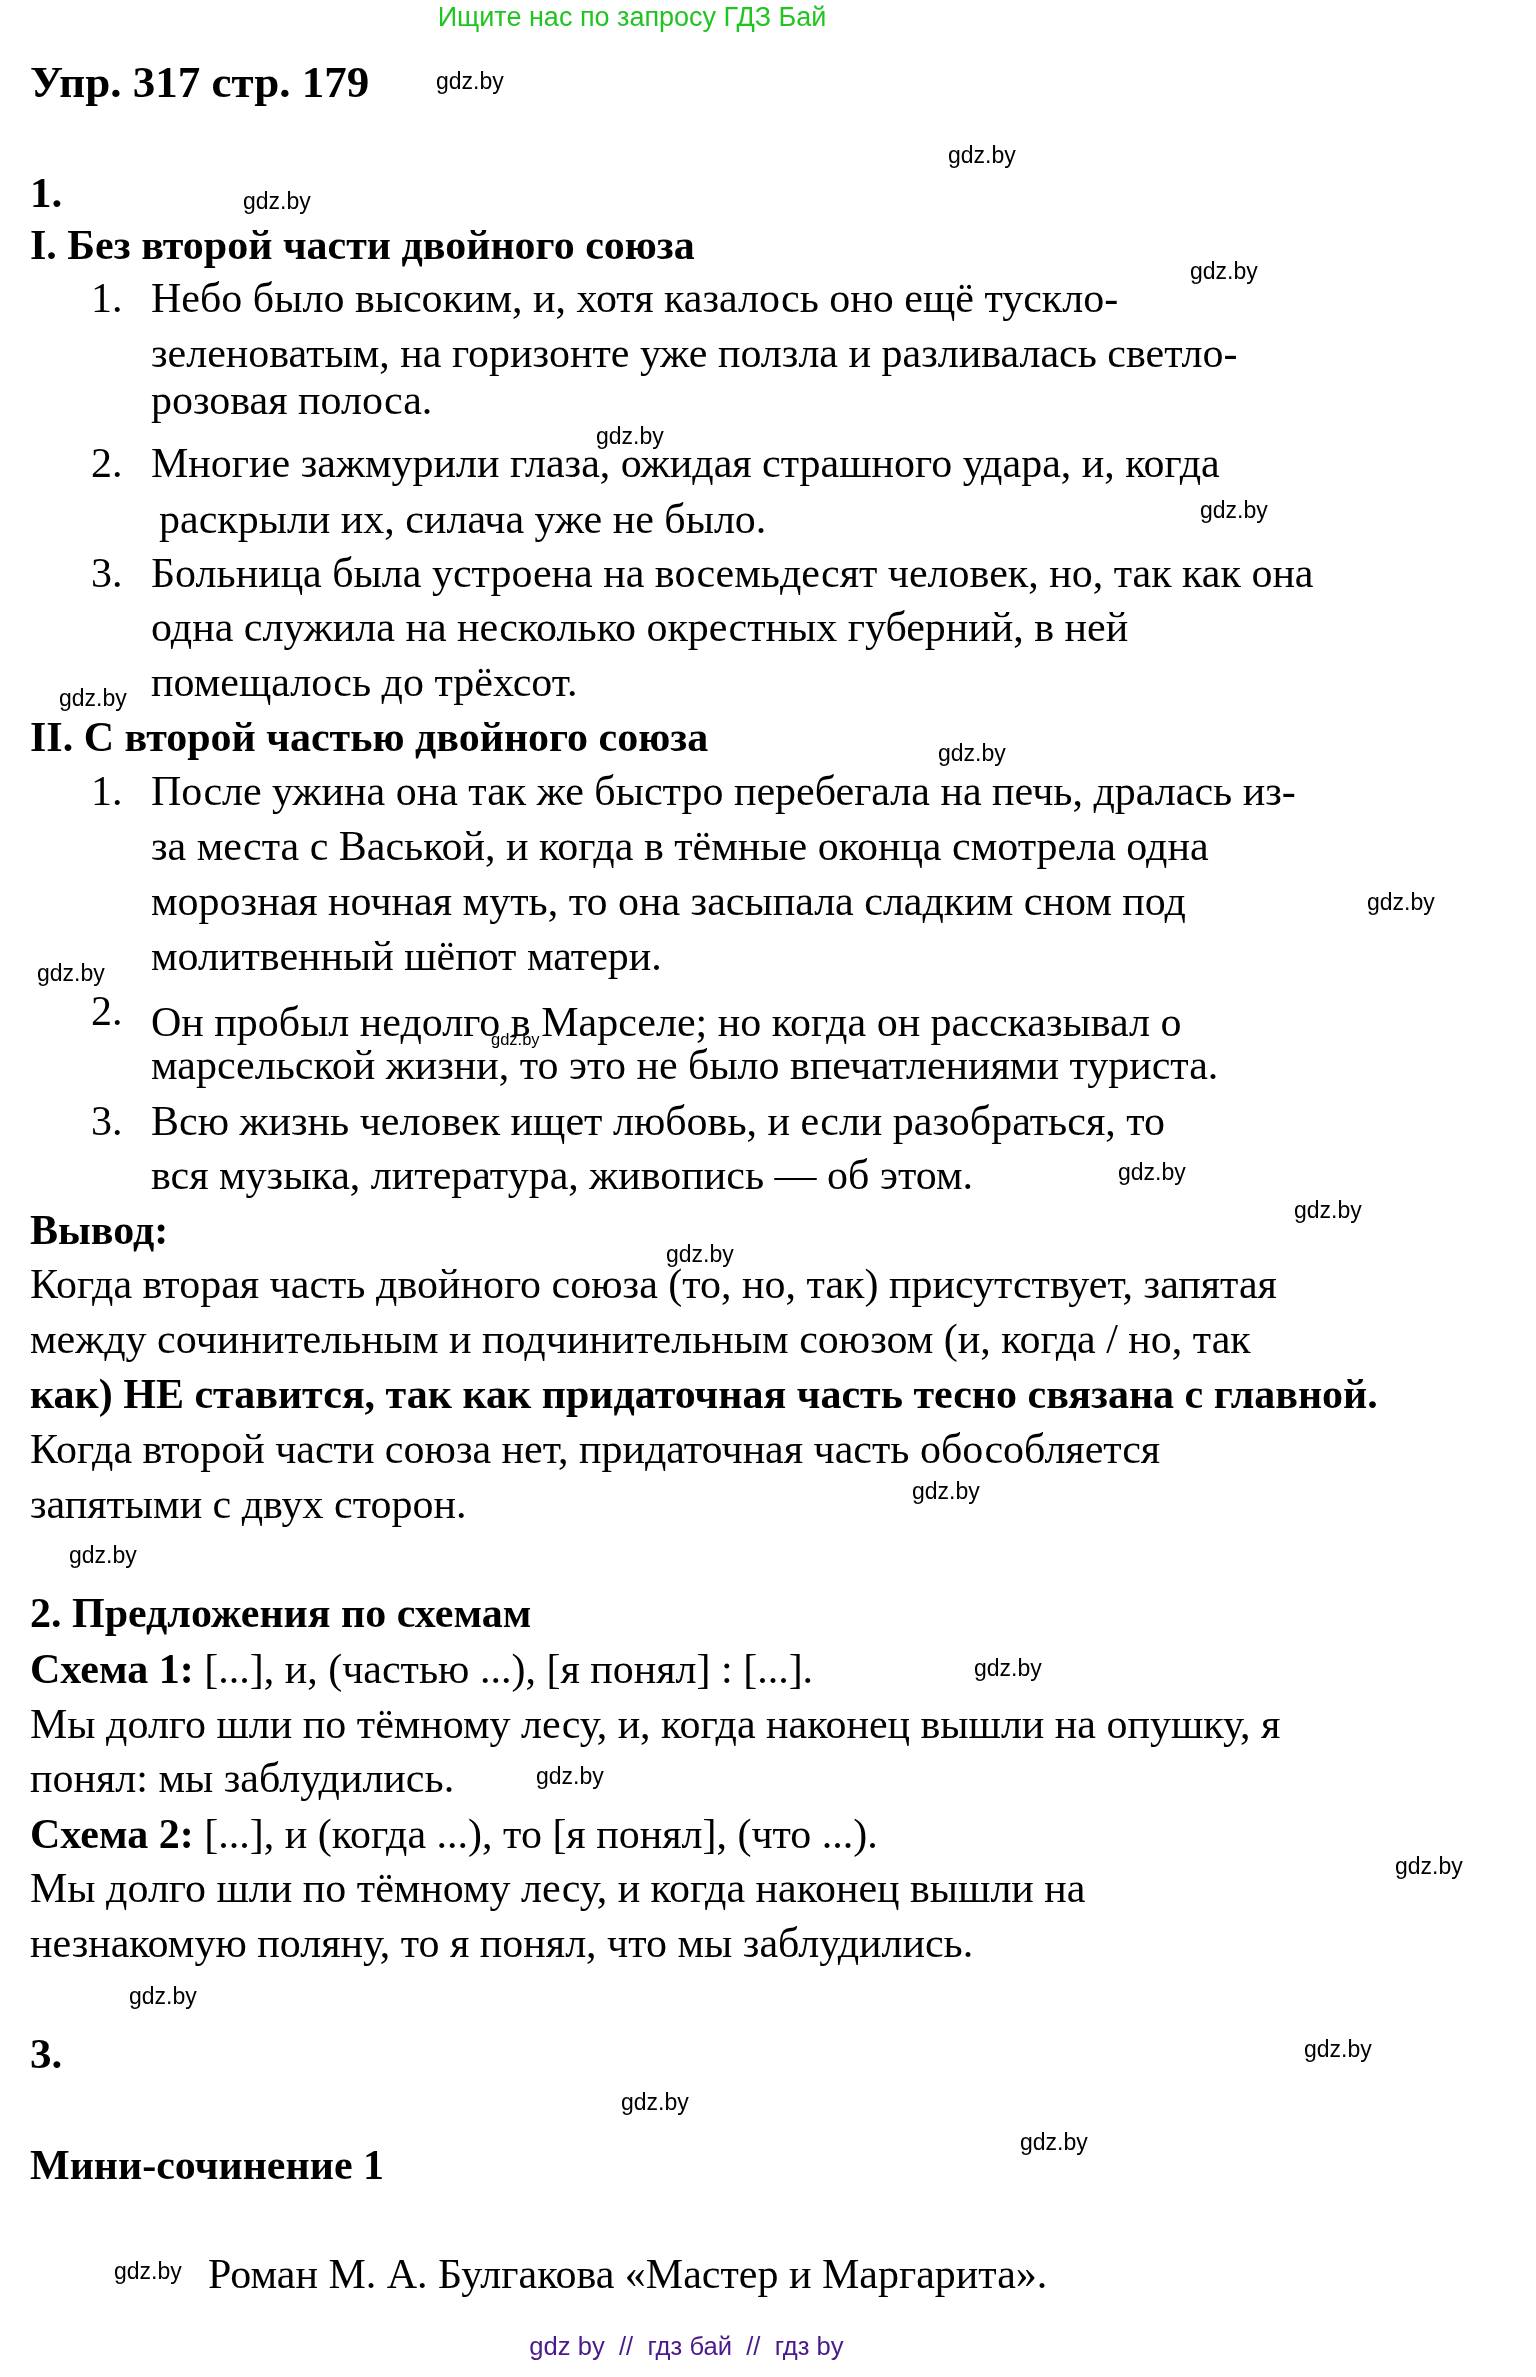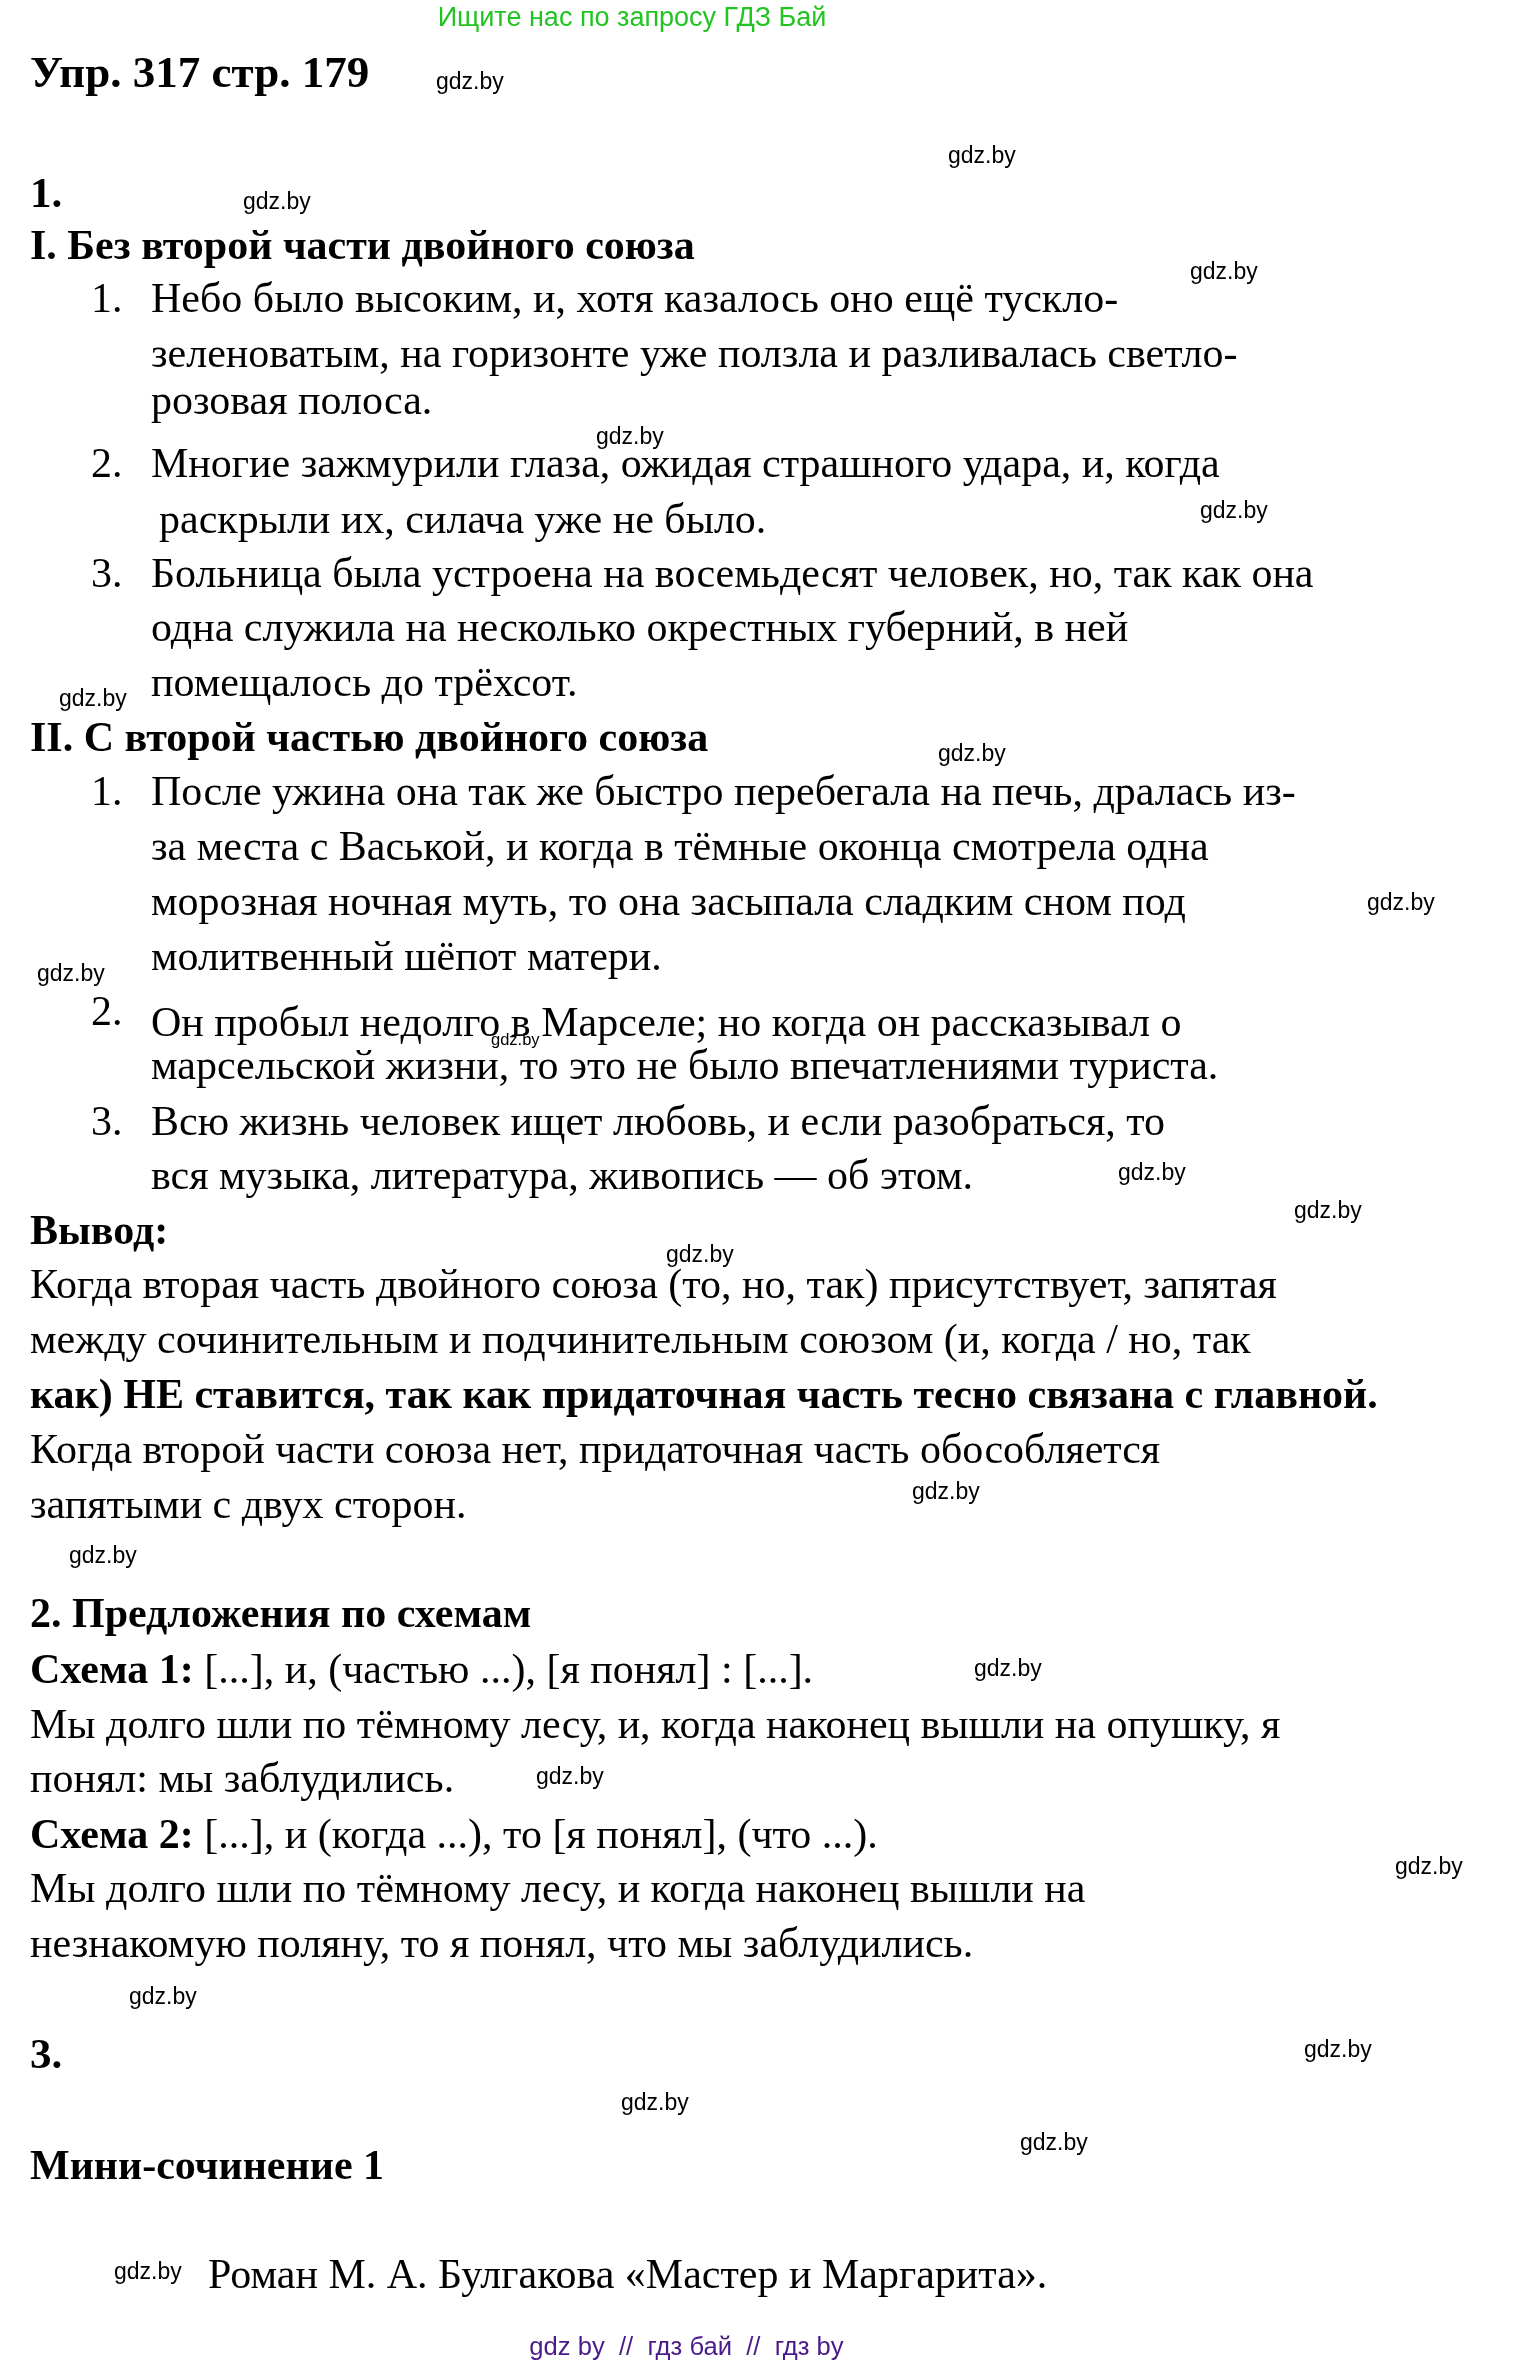--- a/index.html
+++ b/index.html
@@ -68,21 +68,21 @@
     font-size: 25.6px;
     color: #4b1a8a;
     white-space: pre;
   }
 </style>
 </head>
 <body>
 
 <div class="abs top-banner">Ищите нас по запросу ГДЗ Бай</div>
 
-<div class="abs title" style="top:46px;">Упр. 317 стр. 179</div>
+<div class="abs title" style="top:56px;">Упр. 317 стр. 179</div>
 <div class="abs wm" style="top:68px; left:436px;">gdz.by</div>
 
 <div class="abs wm" style="top:142px; left:948px;">gdz.by</div>
 
 <div class="abs section-num" style="top:168px;">1.</div>
 <div class="abs wm" style="top:188px; left:243px;">gdz.by</div>
 
 <div class="abs heading" style="top:221px;">I. Без второй части двойного союза</div>
 <div class="abs wm" style="top:258px; left:1190px;">gdz.by</div>
 

